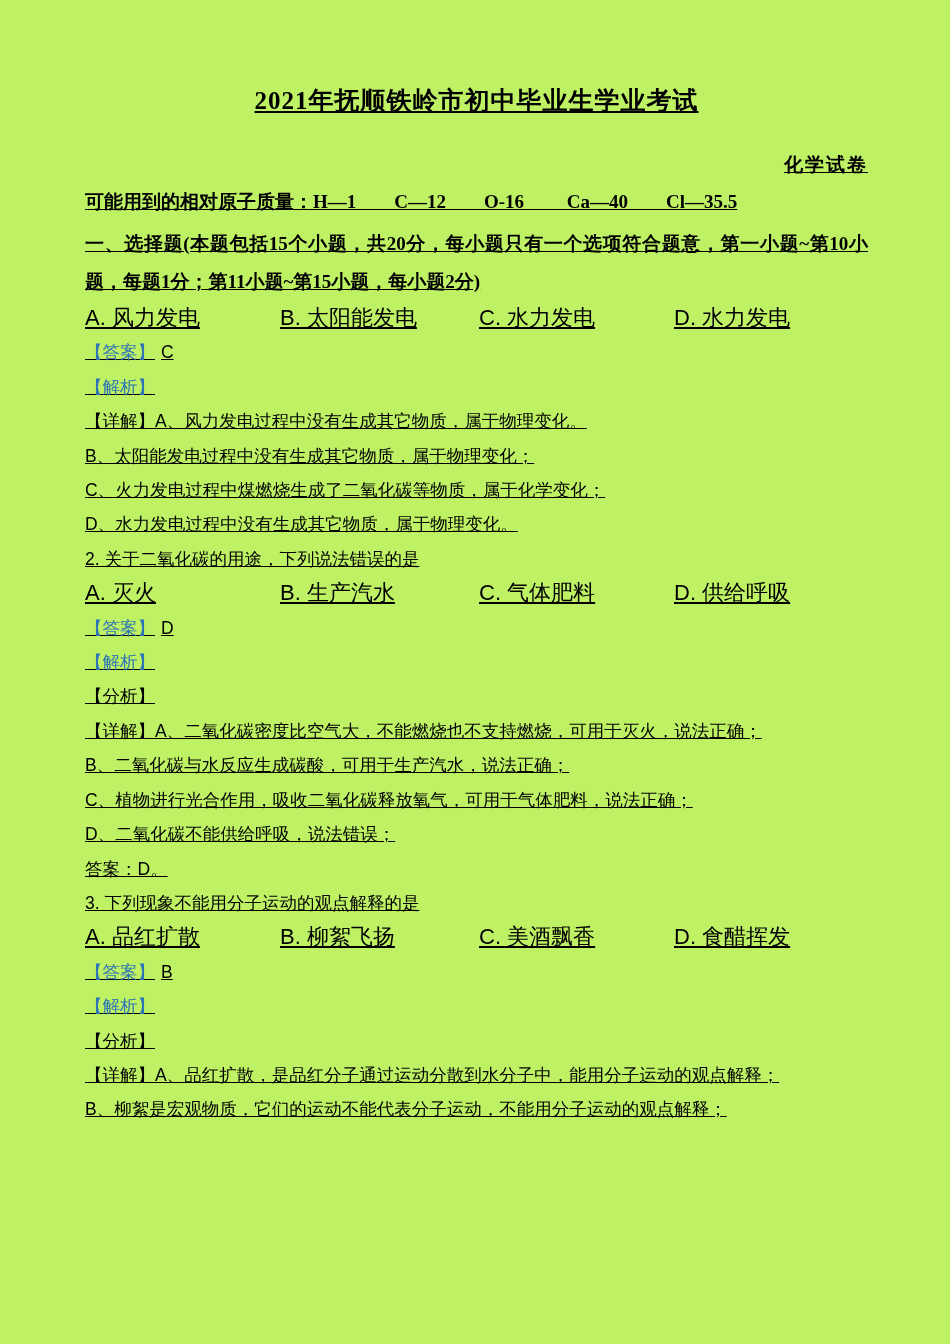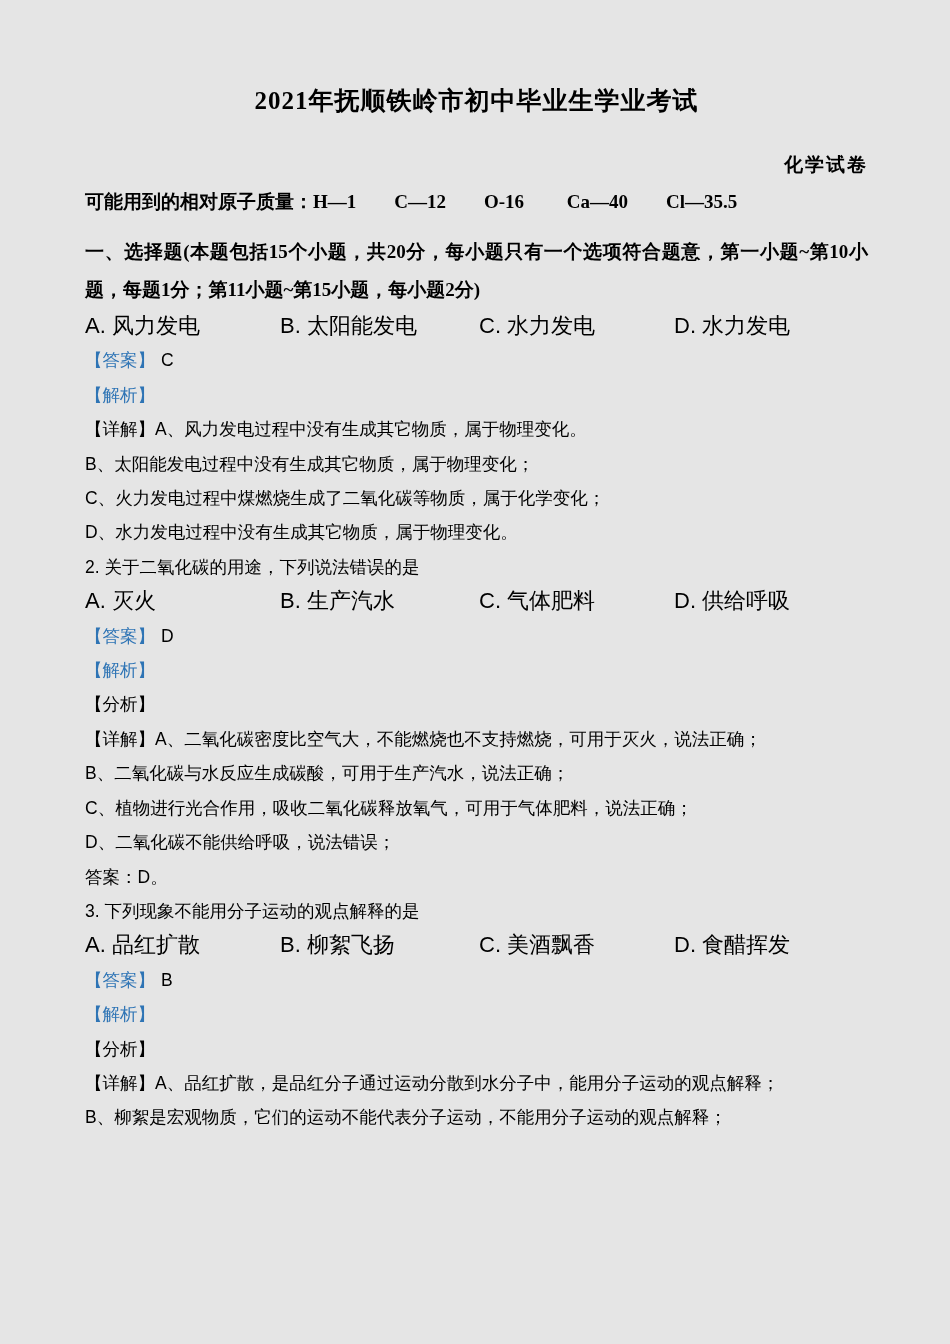--- a/index.html
+++ b/index.html
@@ -2,25 +2,26 @@
 <html><head>
 <meta charset="utf-8">
 <style>
   * { margin: 0; padding: 0; box-sizing: border-box; }
   html, body { background: #ffffff; }
   .page {
     position: relative;
     width: 950px;
     height: 1344px;
     margin: 0 auto;
-    background: #e5e5e5;
+    background: #bef264;
     padding: 84px 82px 0 85px;
     font-family: "Liberation Sans", "DejaVu Sans", sans-serif;
     color: #000000;
     overflow: hidden;
+    text-decoration: underline;
   }
   .title {
     font-family: "Liberation Serif", "DejaVu Serif", serif;
     font-weight: bold;
     font-size: 25px;
     line-height: 34px;
     text-align: center;
     letter-spacing: 1px;
   }
   .subtitle {
@@ -37,21 +38,21 @@
     font-weight: bold;
     font-size: 19px;
     line-height: 30px;
     margin-top: 4px;
   }
   .section-head {
     font-family: "Liberation Serif", "DejaVu Serif", serif;
     font-weight: bold;
     font-size: 19px;
     line-height: 38px;
-    margin-top: 16px;
+    margin-top: 8px;
     text-align: justify;
   }
   .qa p {
     font-size: 17.5px;
     line-height: 34.4px;
     margin: 0;
     white-space: pre-wrap;
   }
   .opts {
     display: grid;

